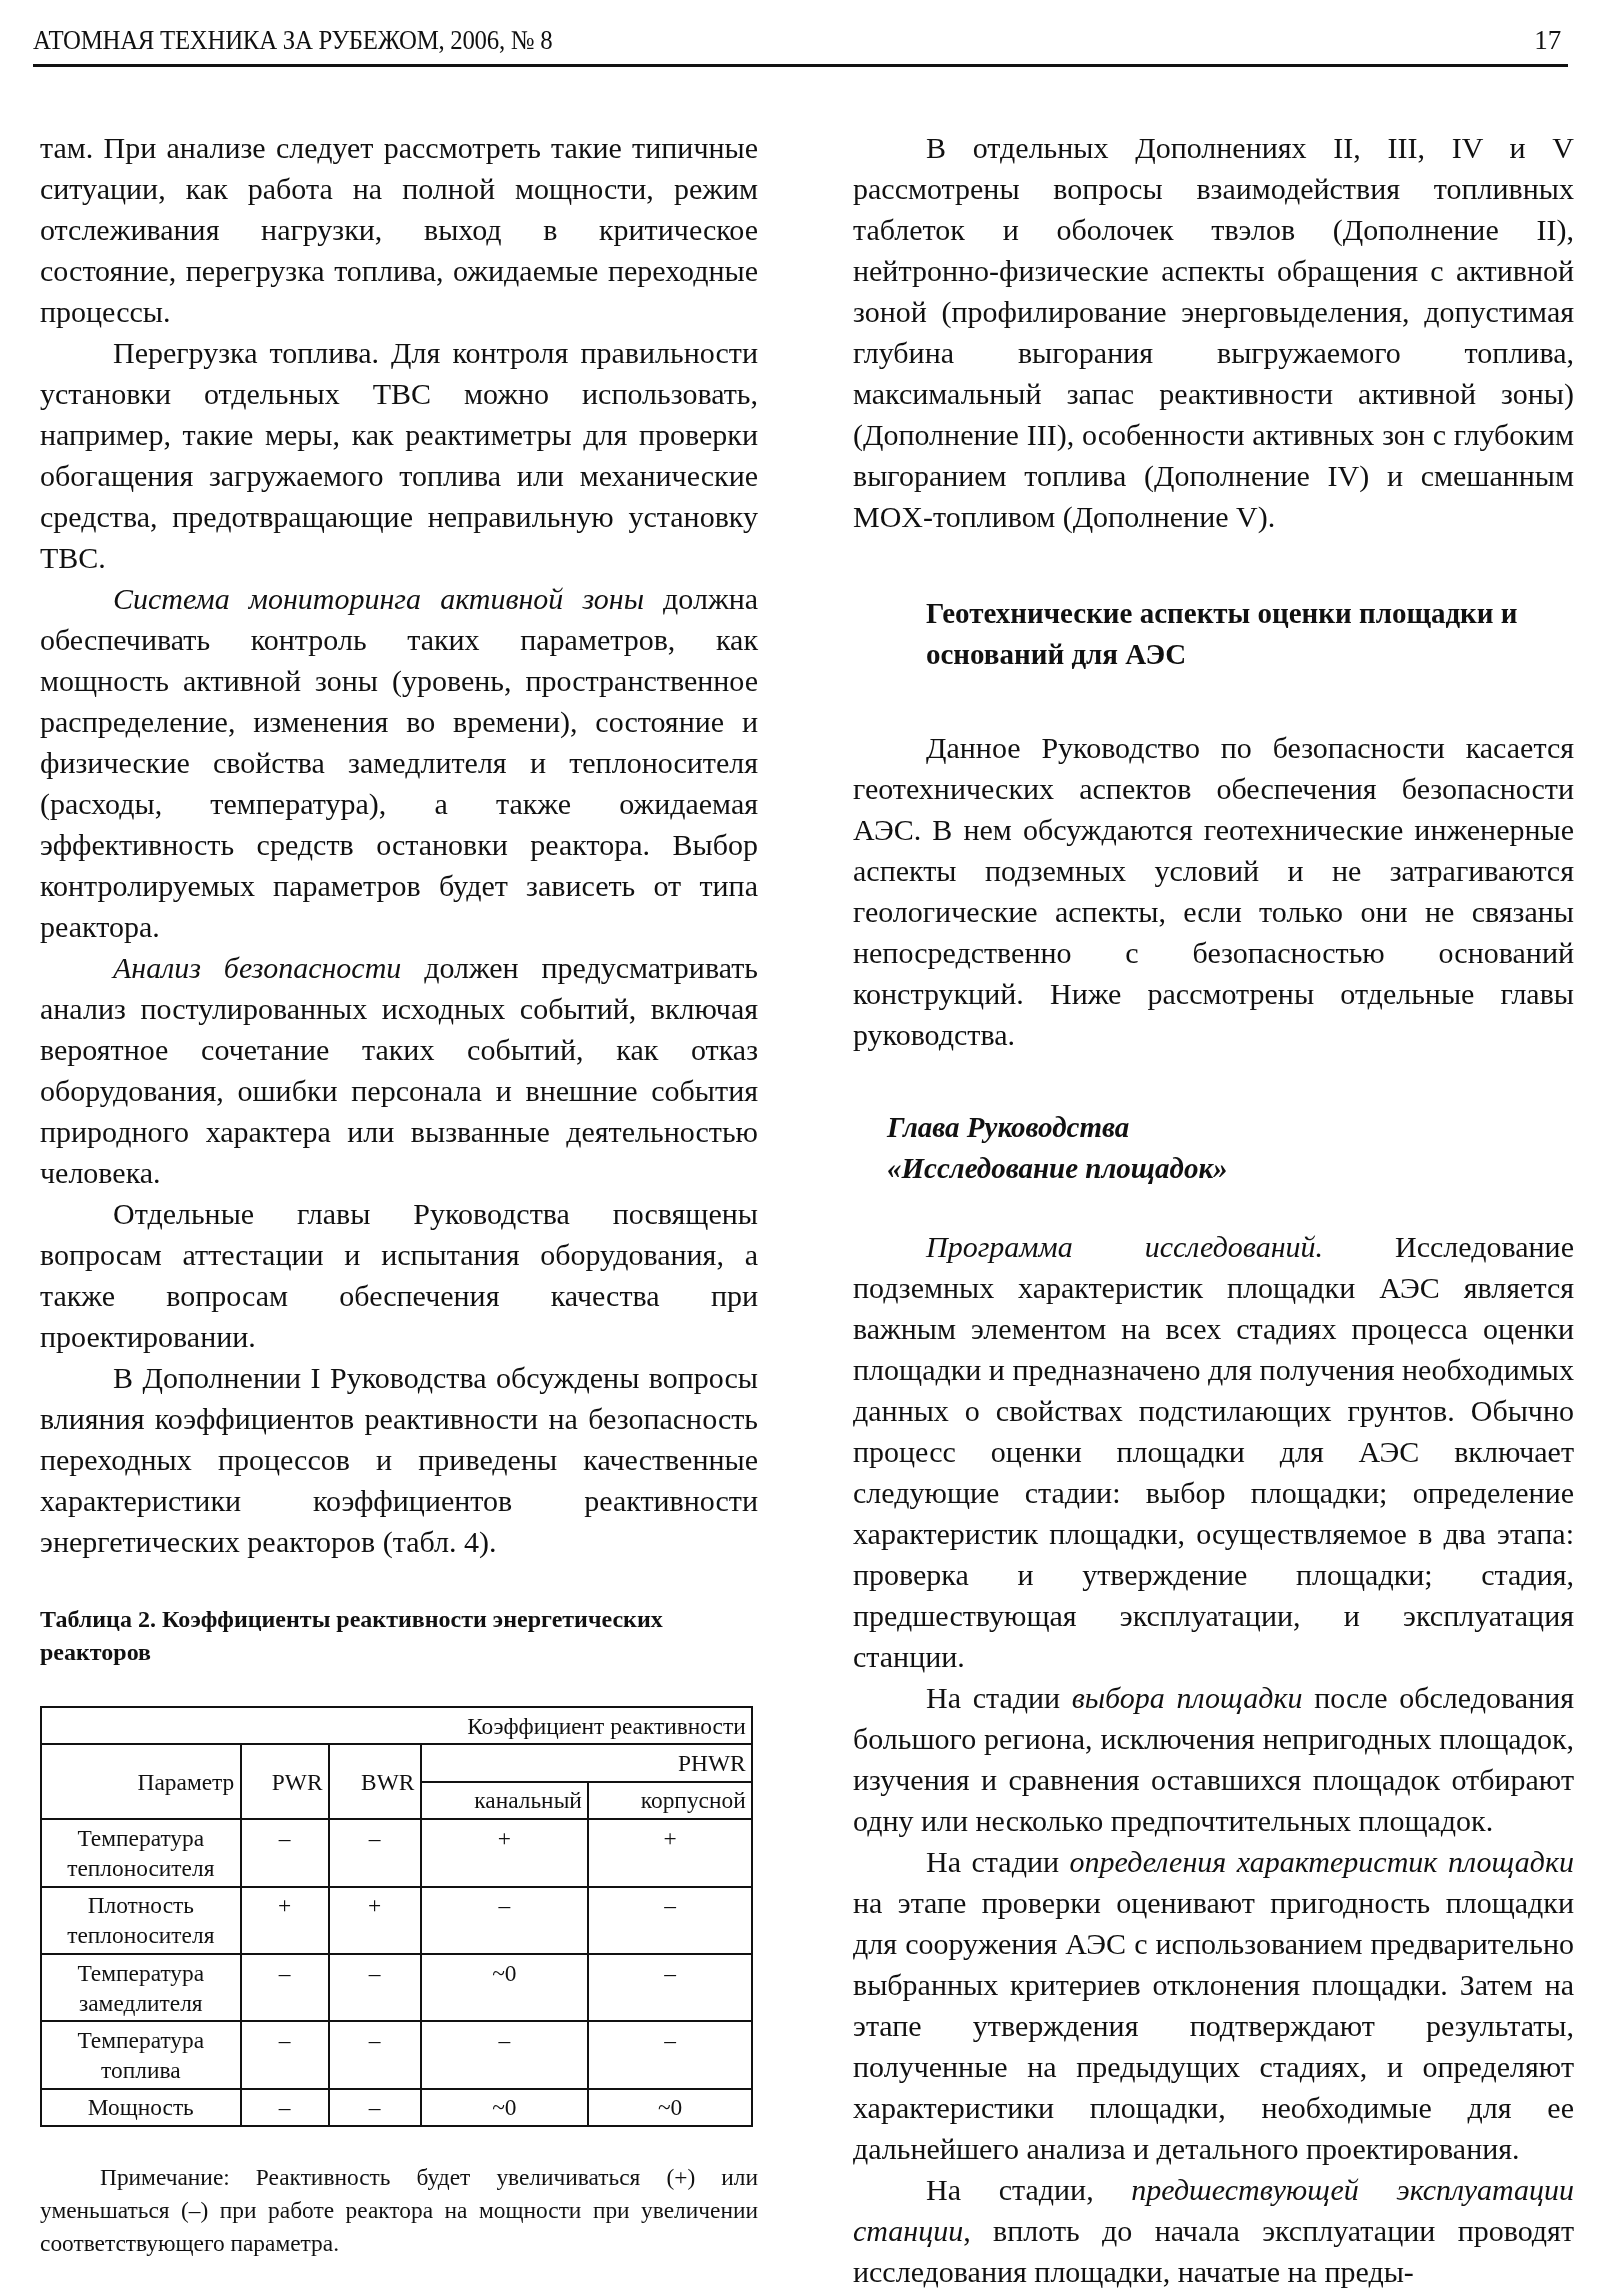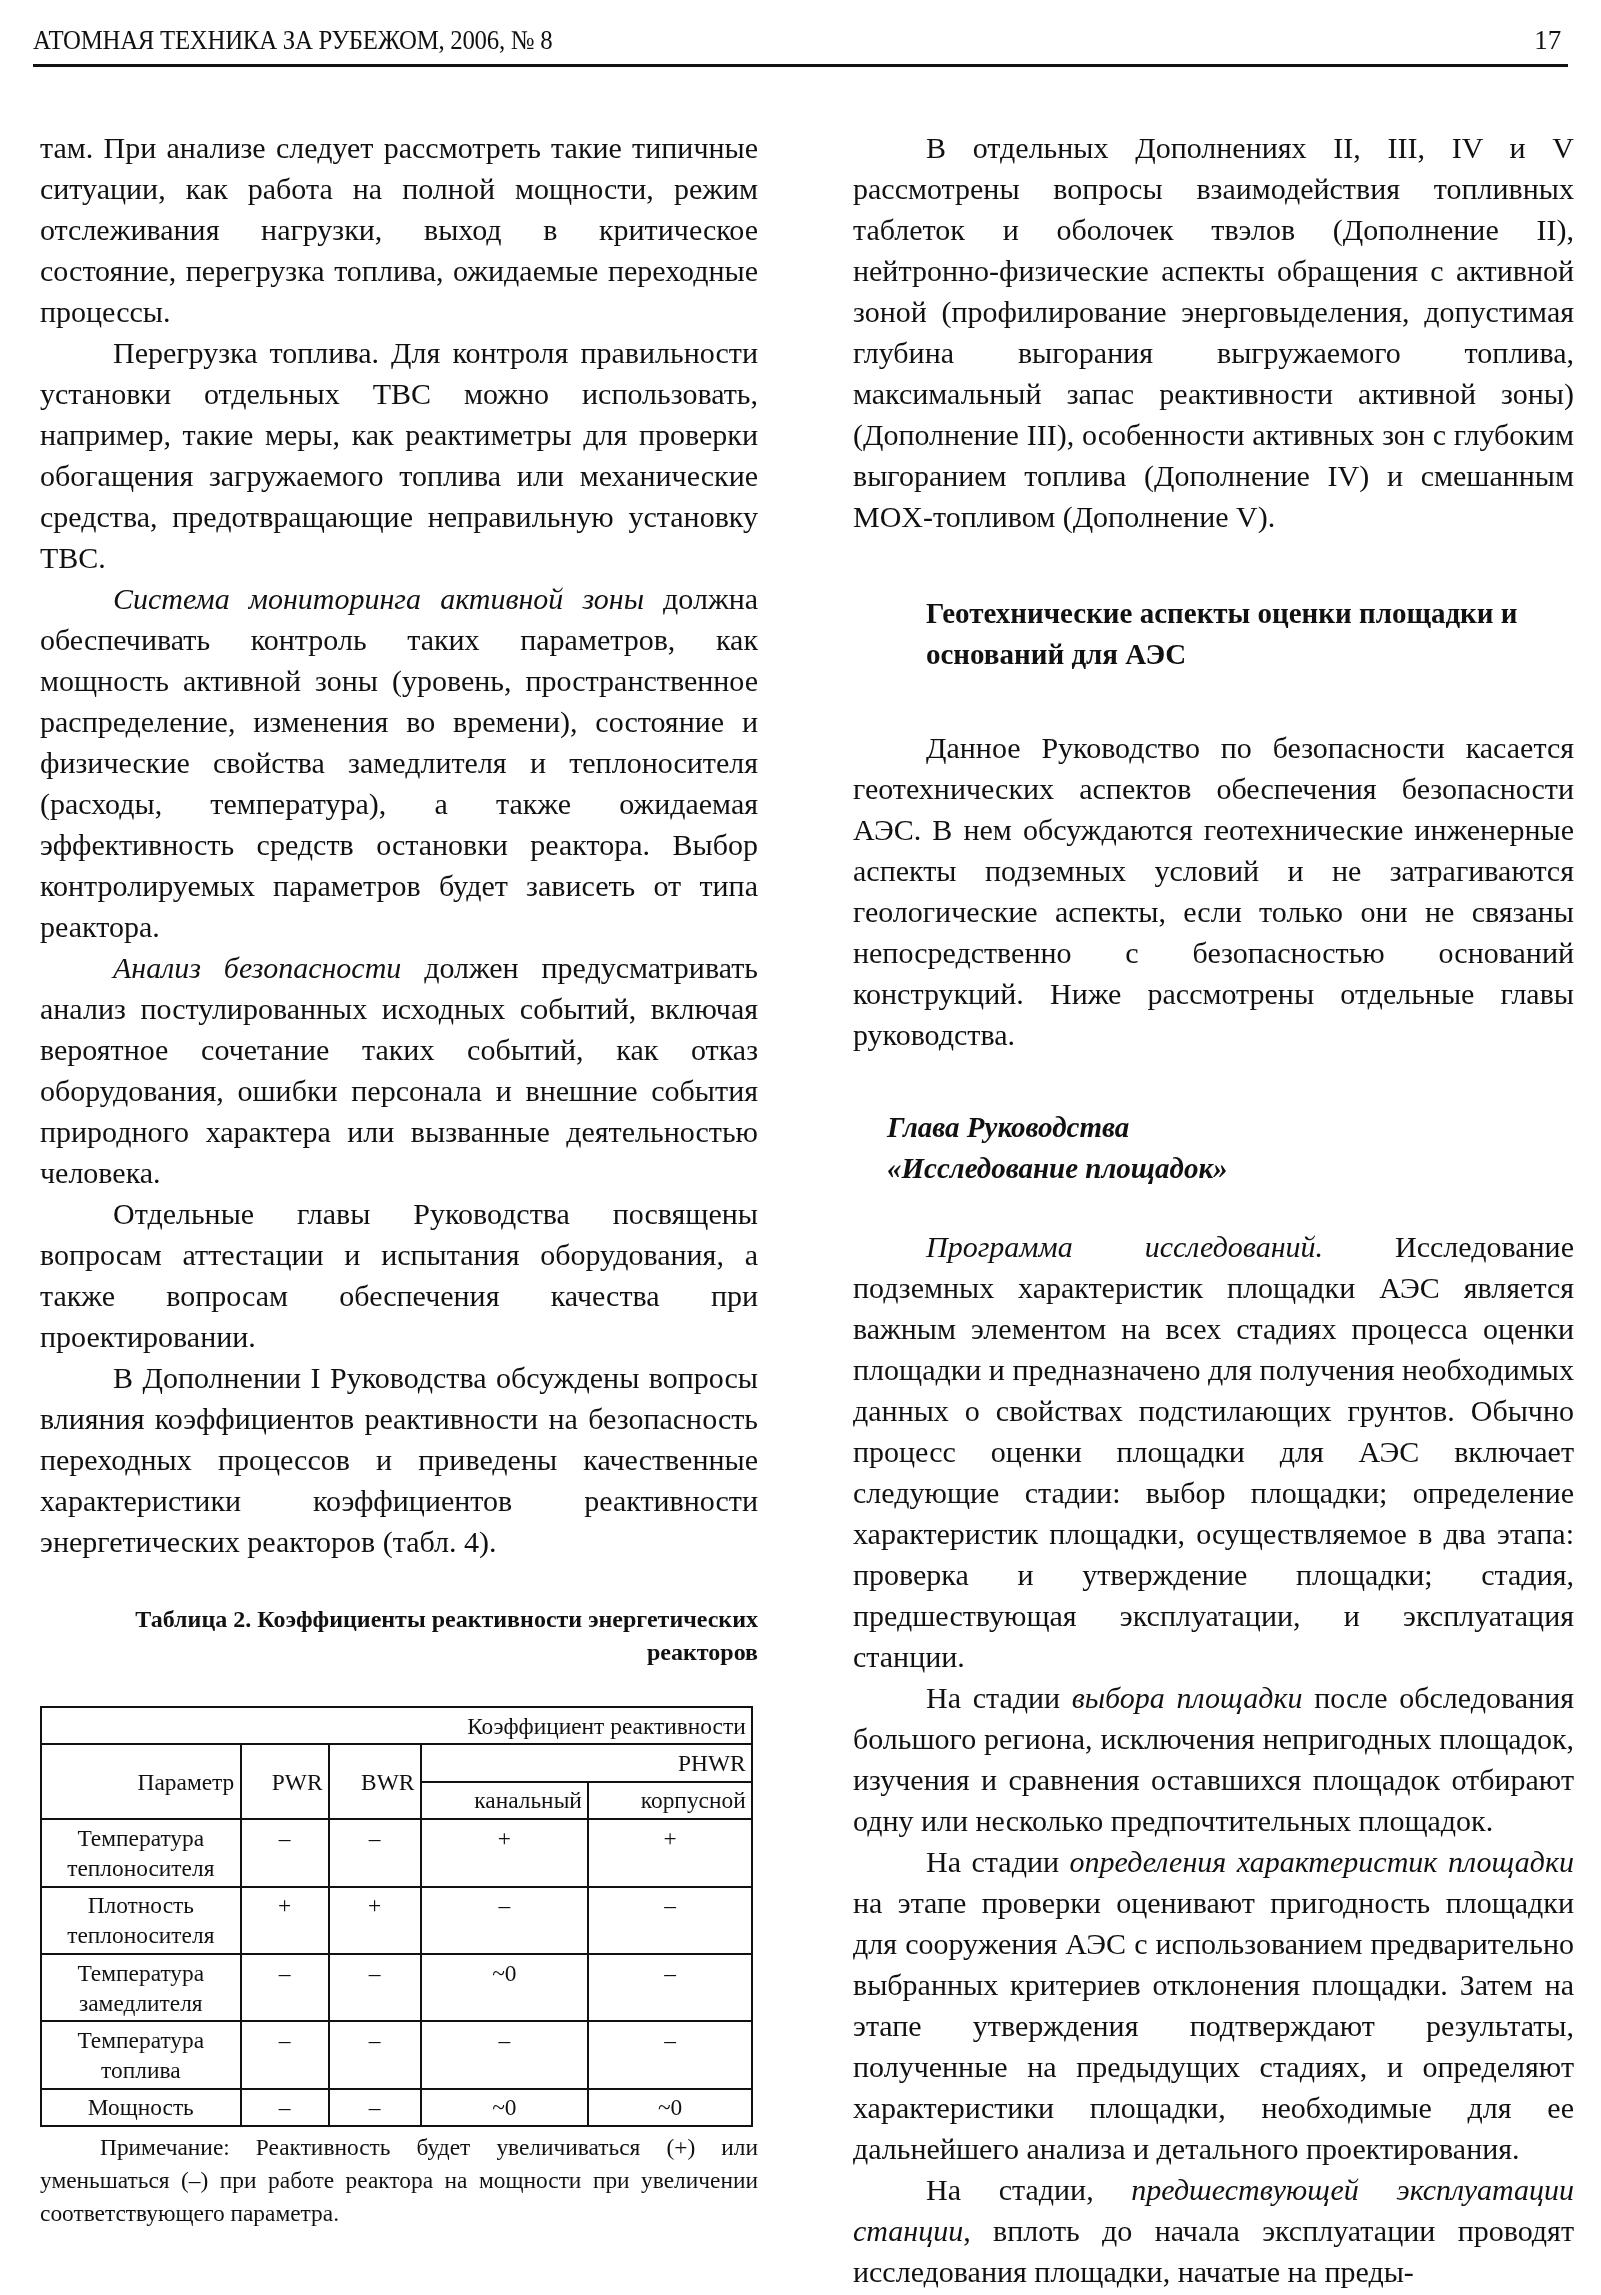--- a/index.html
+++ b/index.html
@@ -30,33 +30,33 @@
   .col p.indent { text-indent: 73px; }
   .col p.first { text-indent: 0; }
   .it { font-style: italic; margin-top: 44px; }
   .section-heading {
     font-weight: bold; font-size: 29px; line-height: 41px; margin: 56px 0 52px 73px;
   }
   .chapter-heading {
     font-weight: bold; font-style: italic; font-size: 29px; line-height: 41px; margin: 52px 0 37px 34px;
   }
   .table-caption {
-    font-weight: bold; font-size: 24px; line-height: 33px; margin: 41px 0 37px 0; text-align: right;
+    font-weight: bold; font-size: 24px; line-height: 33px; margin: 41px 0 37px 0;
   }
   table.coef {
     border-collapse: collapse; width: 713px; font-size: 23.4px; line-height: 30px;
   }
   table.coef td, table.coef th {
     border: 2px solid #111; font-weight: normal; padding: 2.7px 5.3px; vertical-align: top;
   }
   table.coef th { text-align: right; vertical-align: middle; }
   table.coef td.param { text-align: center; width: 187px; }
   table.coef td.val { text-align: center; }
   .note {
-    font-size: 23.4px; line-height: 33px; margin-top: 4px; text-align: justify; text-indent: 60px;
+    font-size: 23.4px; line-height: 33px; margin-top: 34px; text-align: justify; text-indent: 60px;
   }
 </style>
 </head>
 <body>
 
 <div class="header">
   <div class="header-title">АТОМНАЯ ТЕХНИКА ЗА РУБЕЖОМ, 2006, № 8</div>
   <div class="header-page">17</div>
 </div>
 <div class="header-rule"></div>

